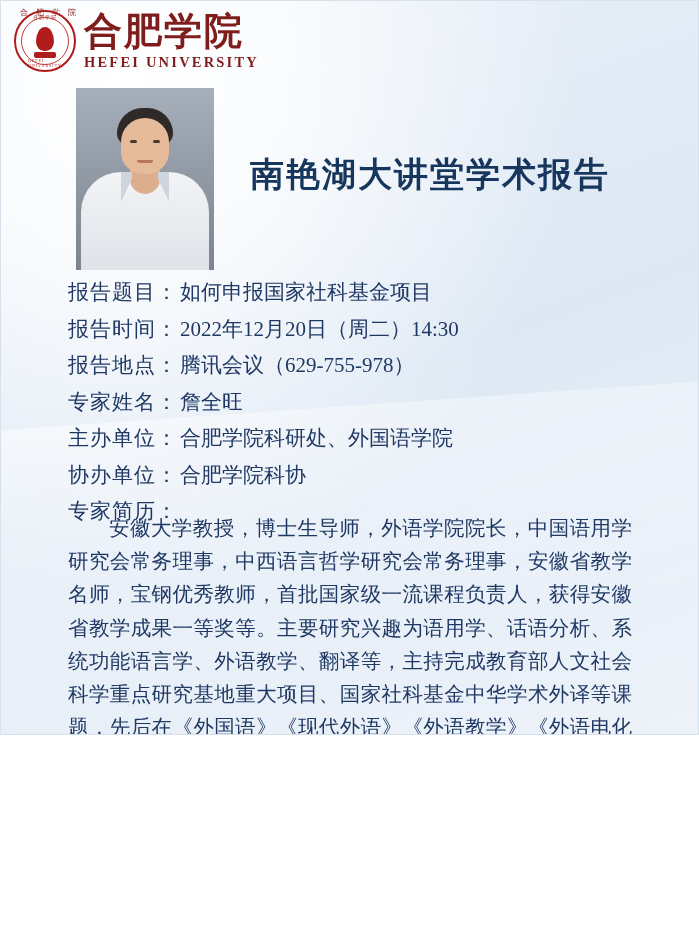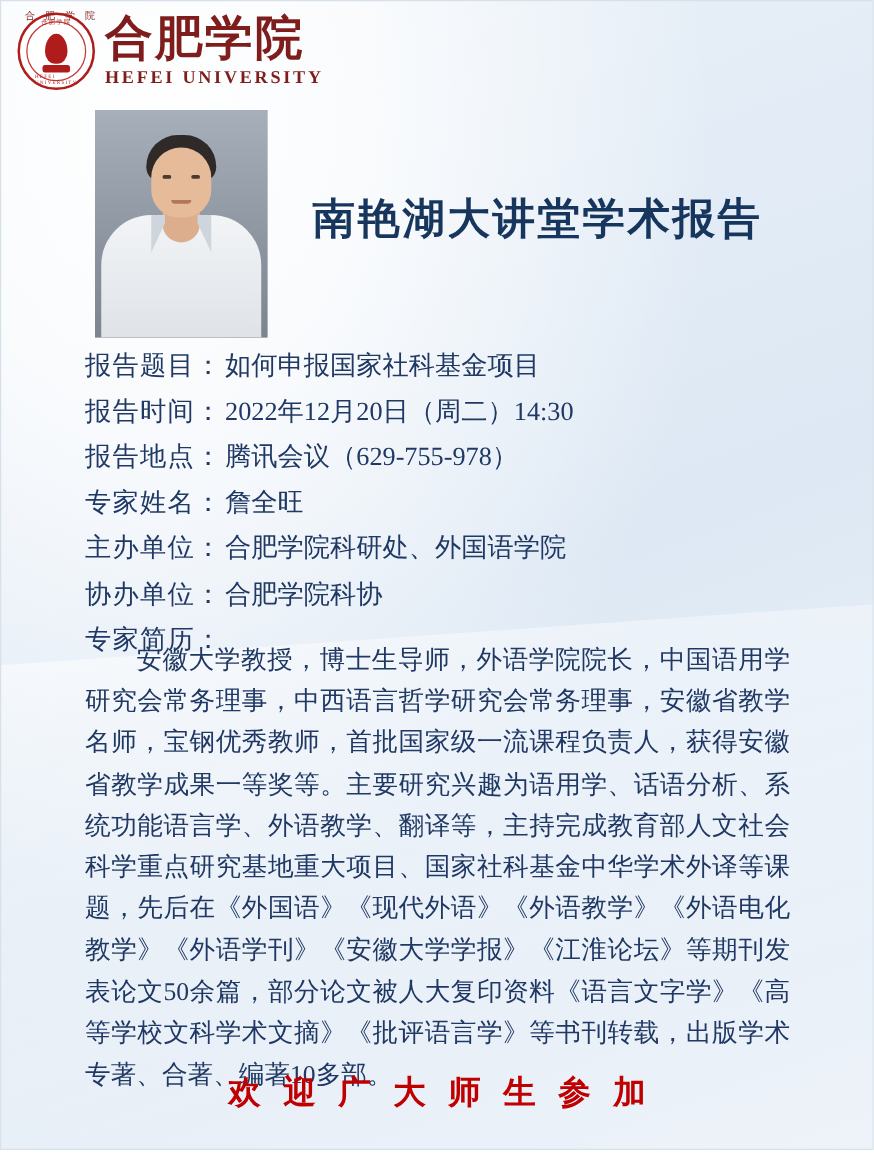--- a/index.html
+++ b/index.html
@@ -9,21 +9,21 @@
   body {
     width: 699px;
     height: 933px;
     font-family: "Liberation Serif", "DejaVu Serif", serif;
     background: #ffffff;
     overflow: hidden;
   }
   .poster {
     position: relative;
     width: 699px;
-    height: 920px;
+    height: 735px;
     box-sizing: border-box;
     background:
       radial-gradient(ellipse at 18% 12%, #ffffff 0%, rgba(255,255,255,0.75) 22%, rgba(255,255,255,0) 55%),
       linear-gradient(160deg, #eaf1f8 0%, #e3ecf6 28%, #dde8f4 52%, #e6eef7 74%, #eef3f9 100%);
     overflow: hidden;
   }
   
   .poster::before {
     content: "";
     position: absolute;

